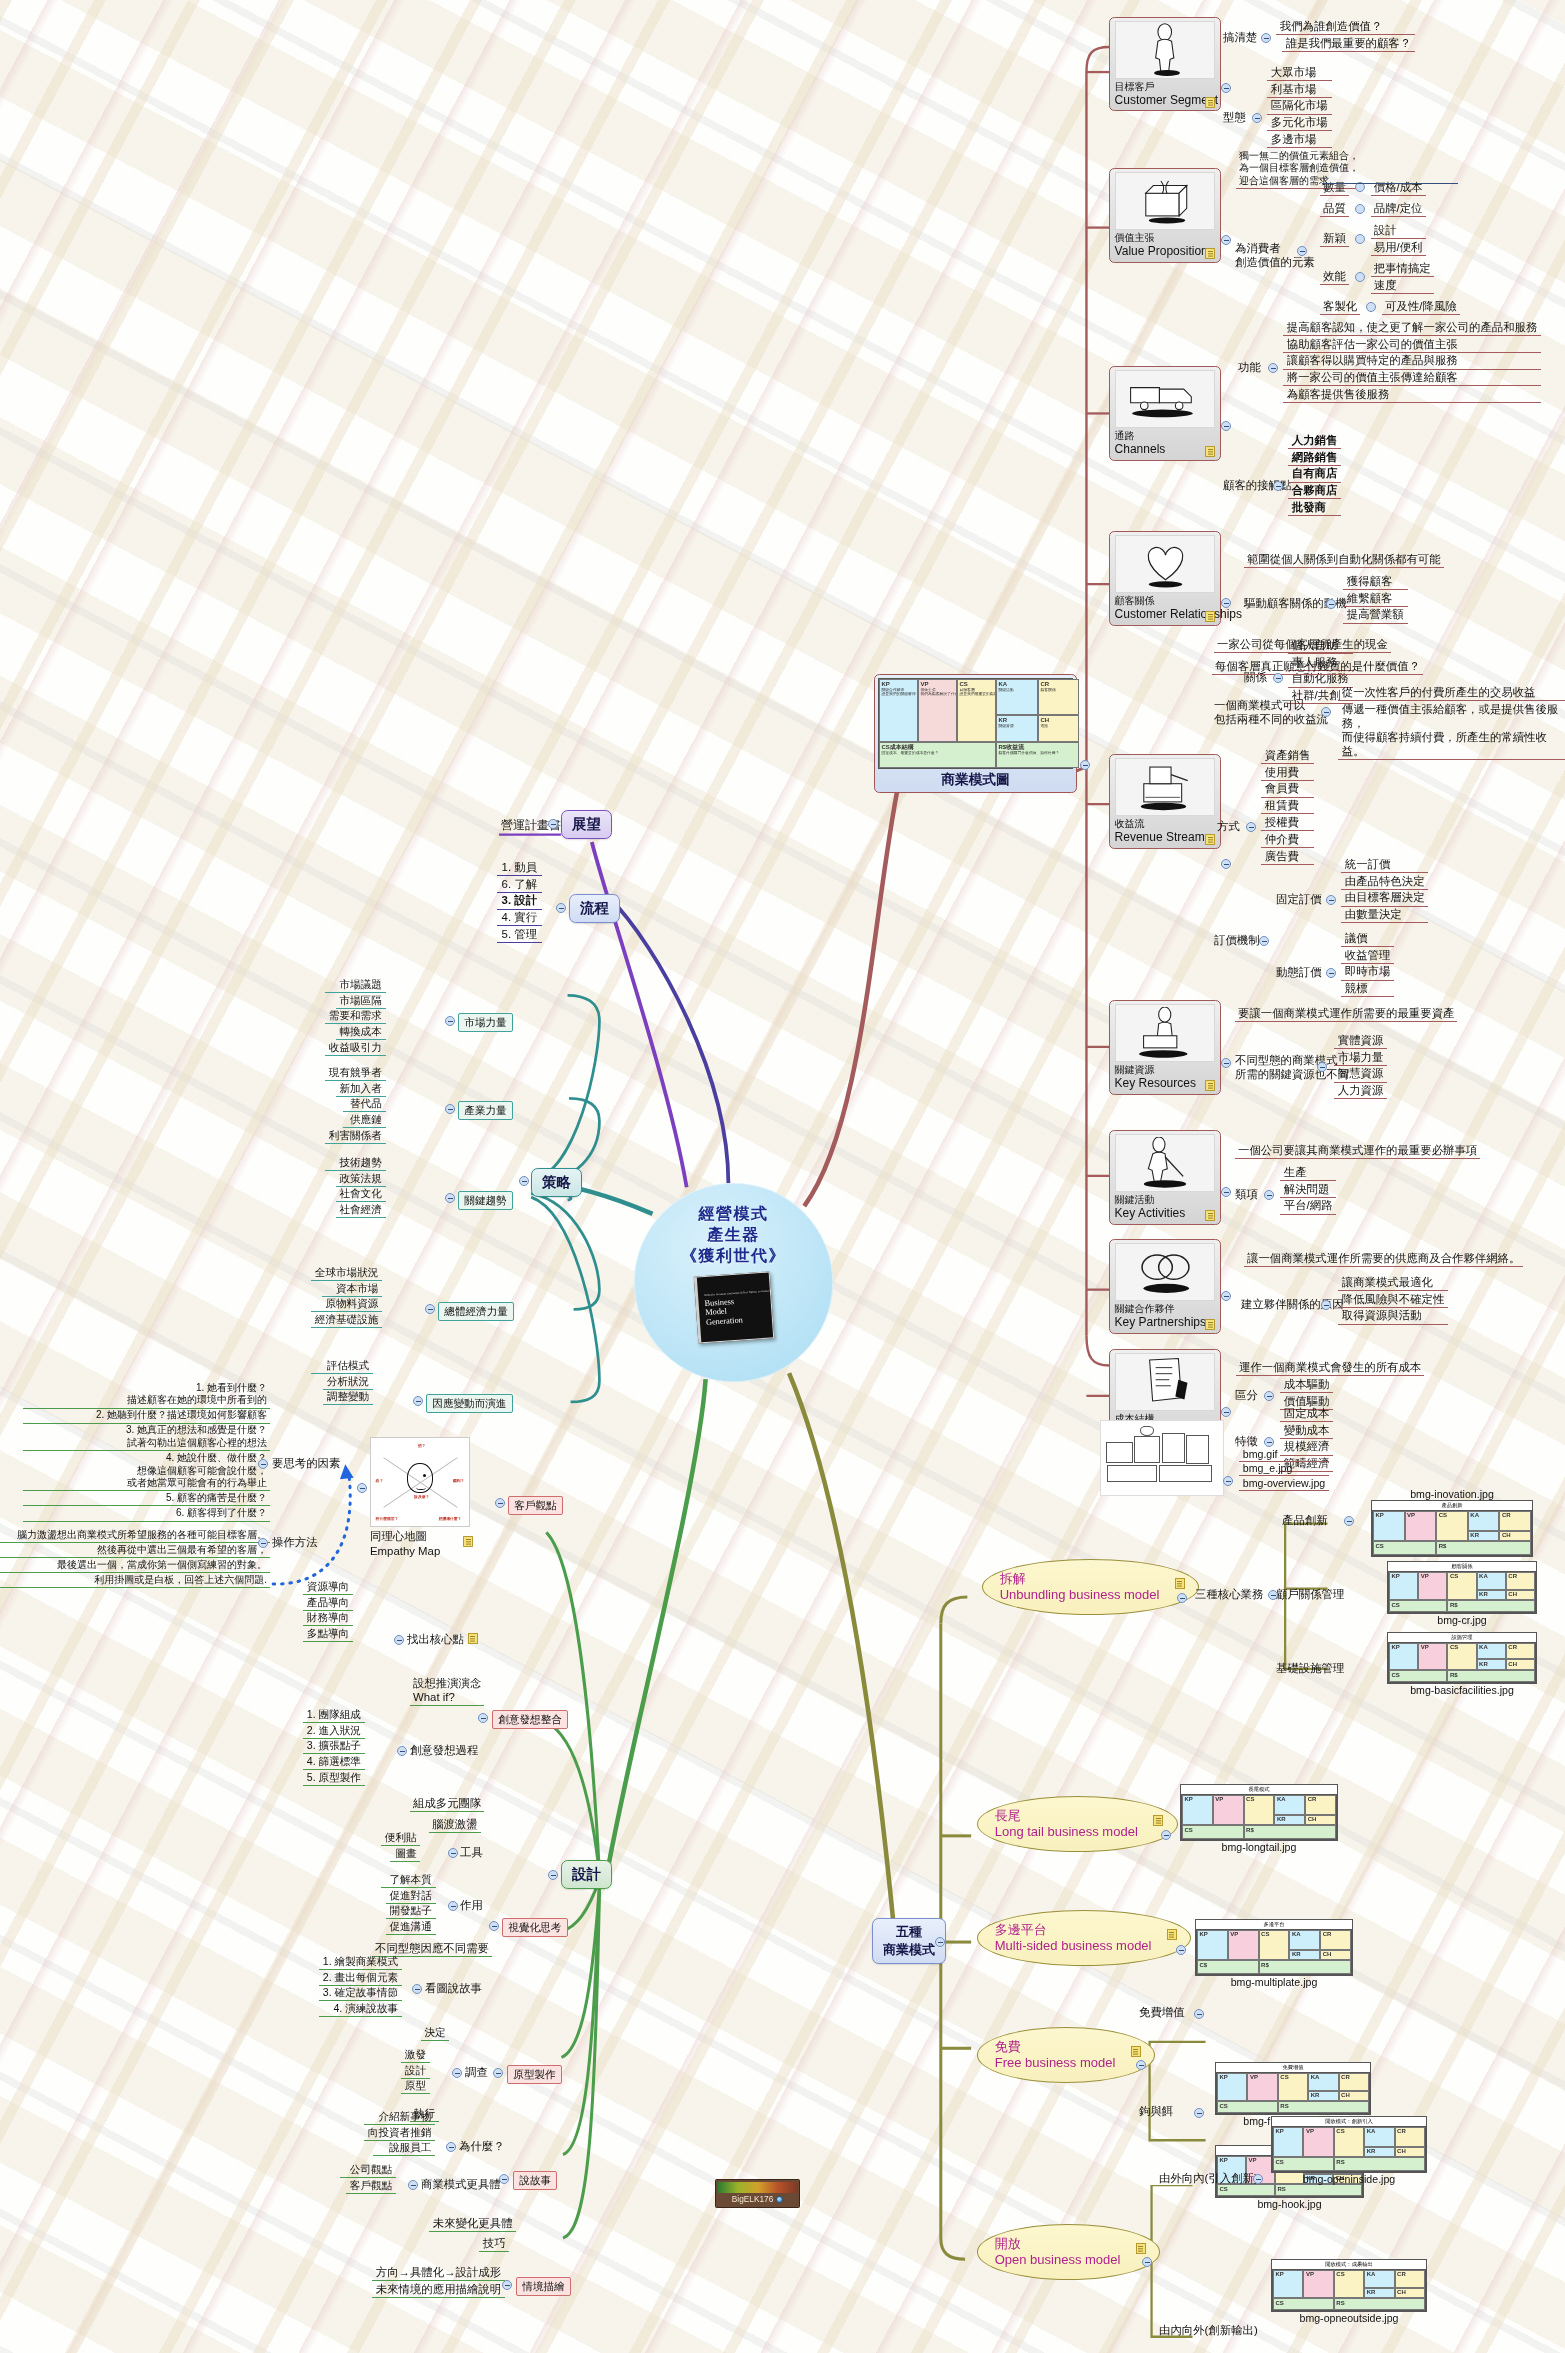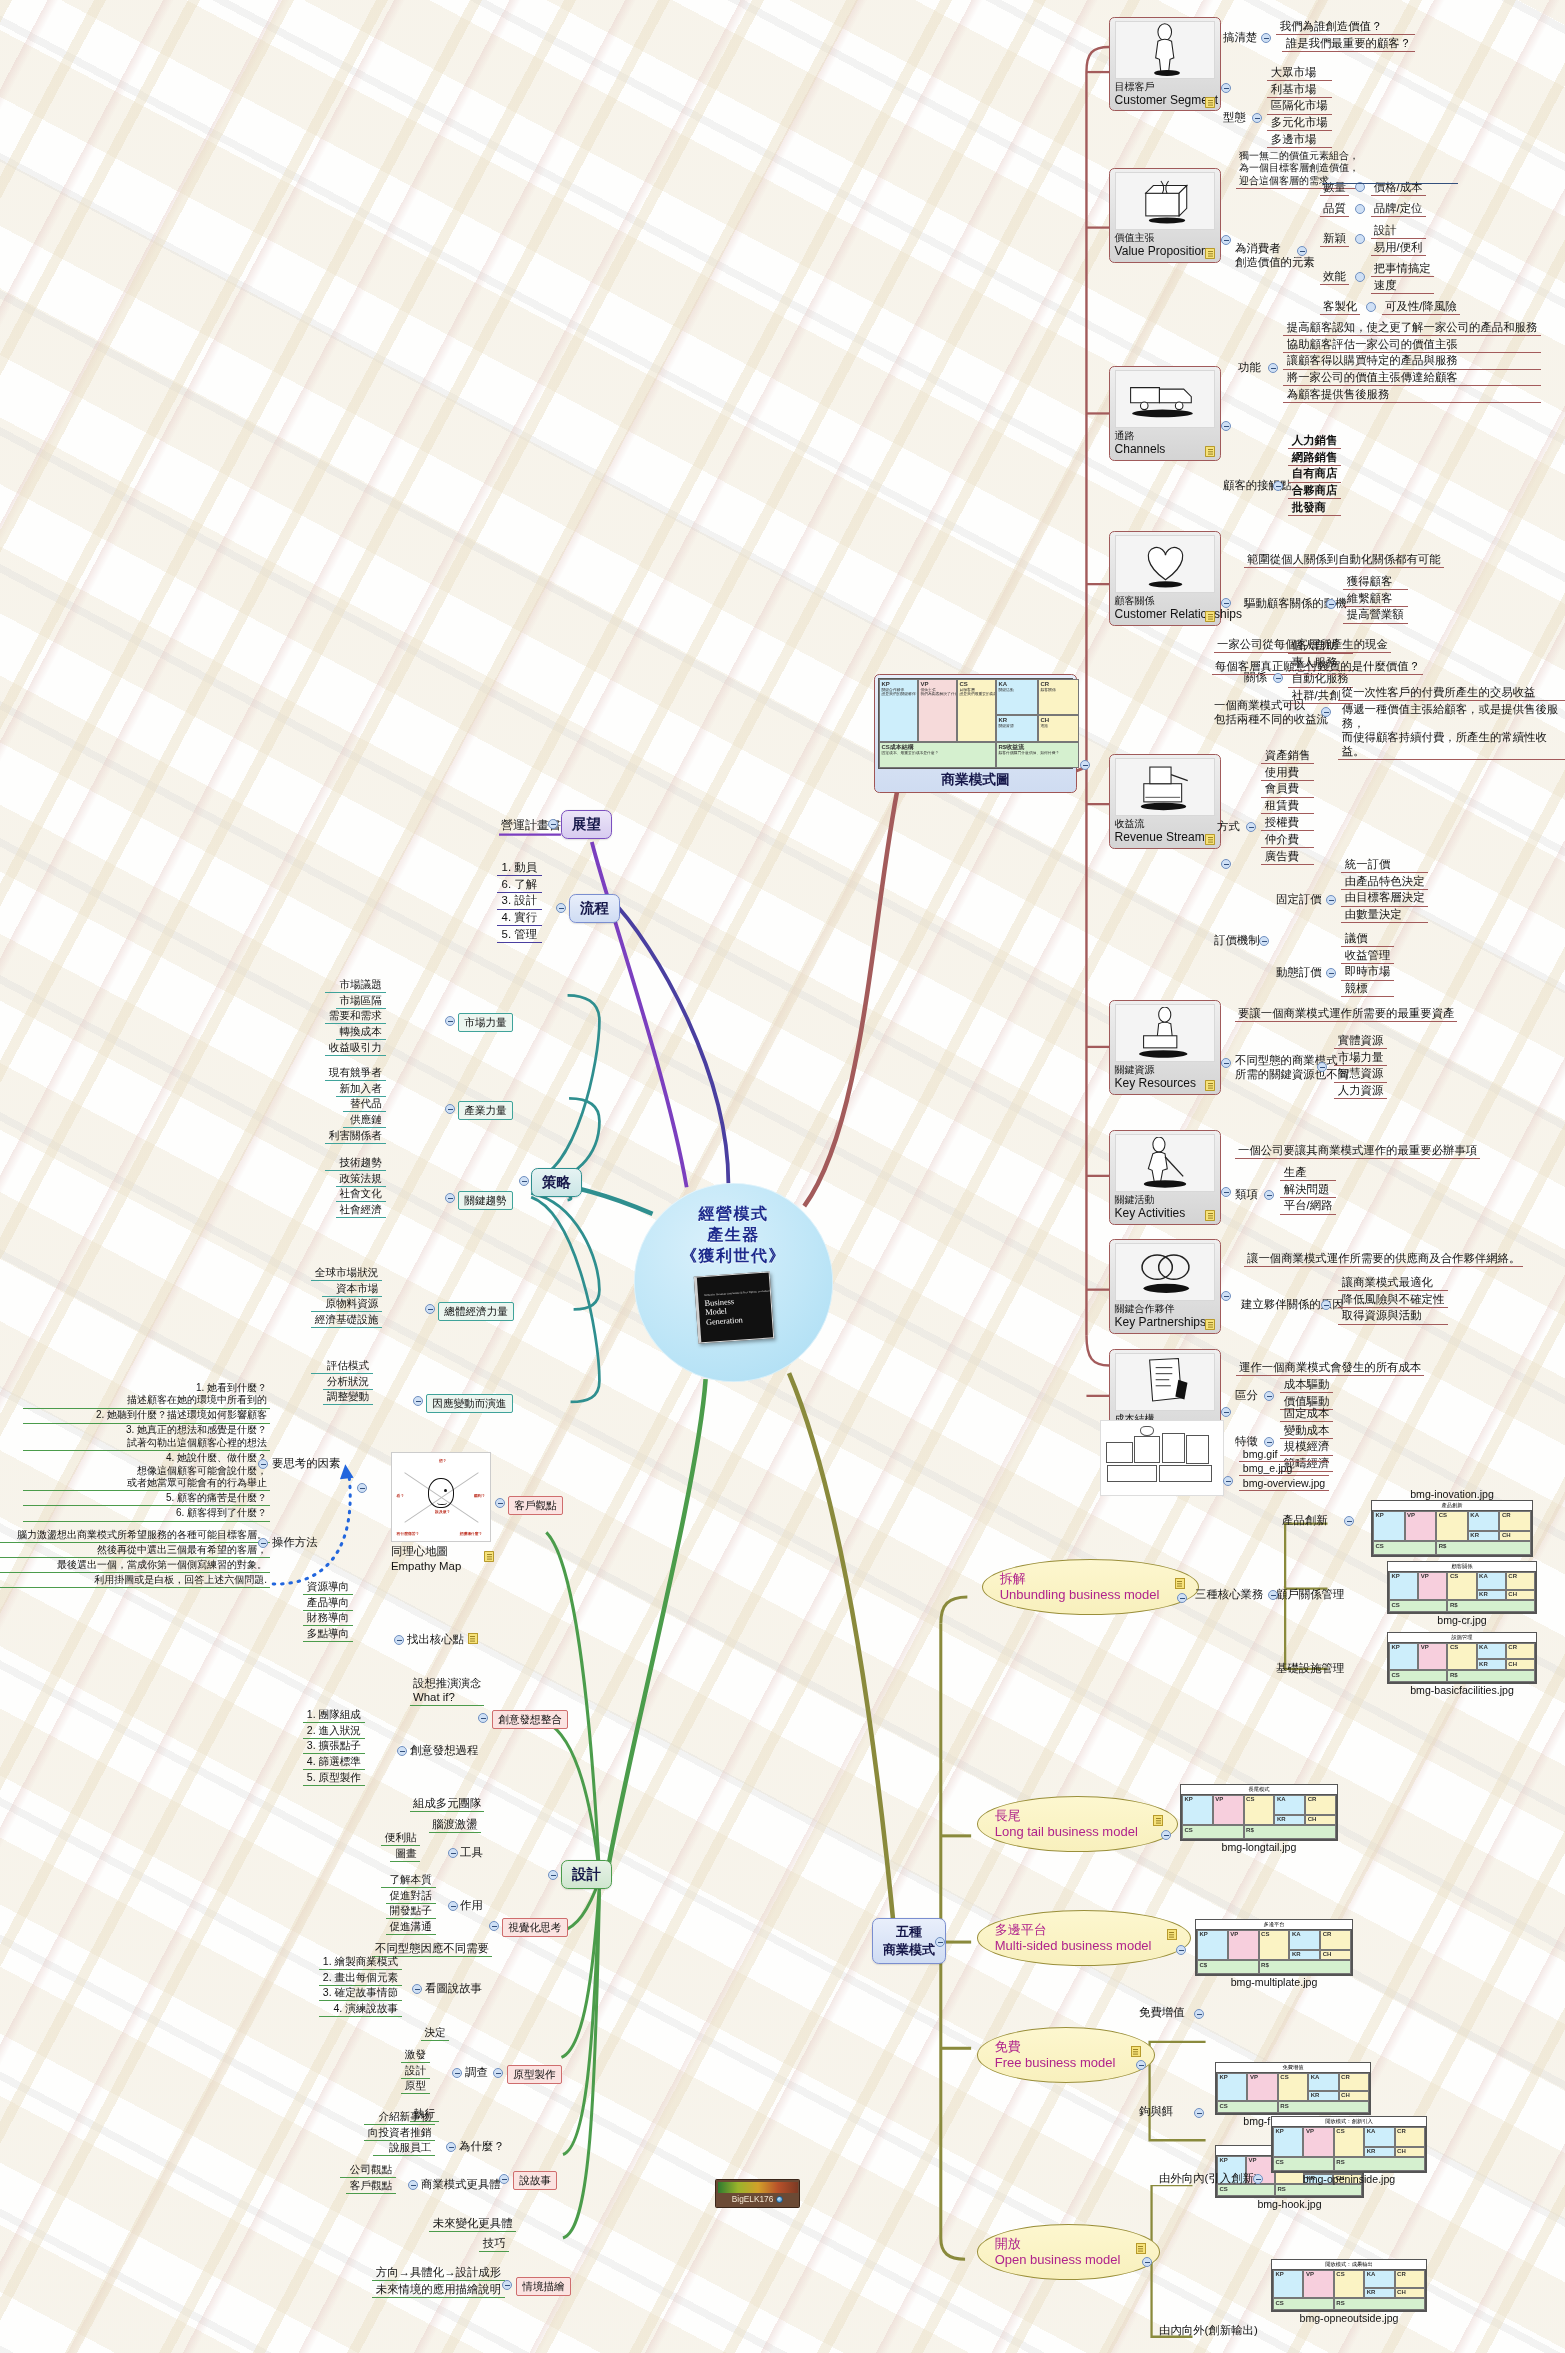--- a/index.html
+++ b/index.html
@@ -276,21 +276,21 @@
 <div class="handle" style="left:548px; top:819px;"></div>
 <svg style="position:absolute;left:493px;top:804px;width:83px;height:46px;z-index:2" viewBox="0 0 110 60" width="83" height="46">
   <path d="M8,40 H90" stroke="#7b3fbf" stroke-width="3" fill="none"></path>
 </svg>
 
 <div class="node pill blue" style="left:569px; top:894px;">流程</div>
 <div class="handle" style="left:556px; top:903px;"></div>
 <div class="node" style="left:497px; top:859px;">
   <div class="leaf s15" style="border-bottom:1.9px solid #4a3fa0;padding:0.8px 4.6px;">1. 動員</div>
   <div class="leaf s15" style="border-bottom:1.9px solid #4a3fa0;padding:0.8px 4.6px;">6. 了解</div>
-  <div class="leaf s15" style="border-bottom:1.9px solid #4a3fa0;padding:0.8px 4.6px;">3. 設計</div>
+  <div class="leaf s15" style="border-bottom:1.9px solid #4a3fa0;padding:0.8px 4.6px;font-weight:bold;">3. 設計</div>
   <div class="leaf s15" style="border-bottom:1.9px solid #4a3fa0;padding:0.8px 4.6px;">4. 實行</div>
   <div class="leaf s15" style="border-bottom:1.9px solid #4a3fa0;padding:0.8px 4.6px;">5. 管理</div>
 </div>
 
 <div class="node pill teal" style="left:531px; top:1168px;">策略</div>
 <div class="handle" style="left:519px; top:1176px;"></div>
 
 <div class="node boxed" style="left:458px; top:1013px;">市場力量</div>
 <div class="handle" style="left:445px; top:1016px;"></div>
 <div class="node" style="left:325px; top:977px;">
@@ -335,21 +335,21 @@
   <div class="leaf" style="text-align:right;border-bottom:1.5px solid #3fa39a;padding:0.8px 3.8px;">評估模式</div>
   <div class="leaf" style="text-align:right;border-bottom:1.5px solid #3fa39a;padding:0.8px 3.8px;margin-left:12px">分析狀況</div>
   <div class="leaf" style="text-align:right;border-bottom:1.5px solid #3fa39a;padding:0.8px 3.8px;margin-left:12px">調整變動</div>
 </div>
 
 <div class="node pill green" style="left:561px; top:1860px;">設計</div>
 <div class="handle" style="left:548px; top:1870px;"></div>
 
 <div class="node boxed rose" style="left:508px; top:1496px;">客戶觀點</div>
 <div class="handle" style="left:495px; top:1498px;"></div>
-<div class="node" style="left:391px; top:1437px;margin-top:15px;">
+<div class="node" style="left:370px; top:1437px;">
   <div class="empathy">
     <div class="x1"></div>
       <div class="x2"></div>
     <div class="face">
         <div class="eye"></div>
         <div class="mouth"></div>
       </div>
     <span style="left:48%;top:4.6px;">想？</span>
     <span style="left:4.6px;top:46%;">看？</span>
     <span style="right:4.6px;top:46%;">聽到？</span>

